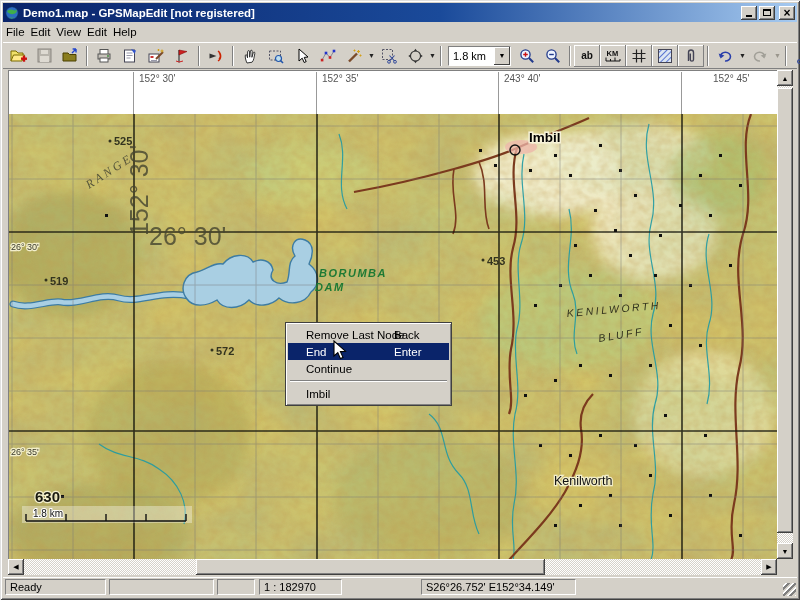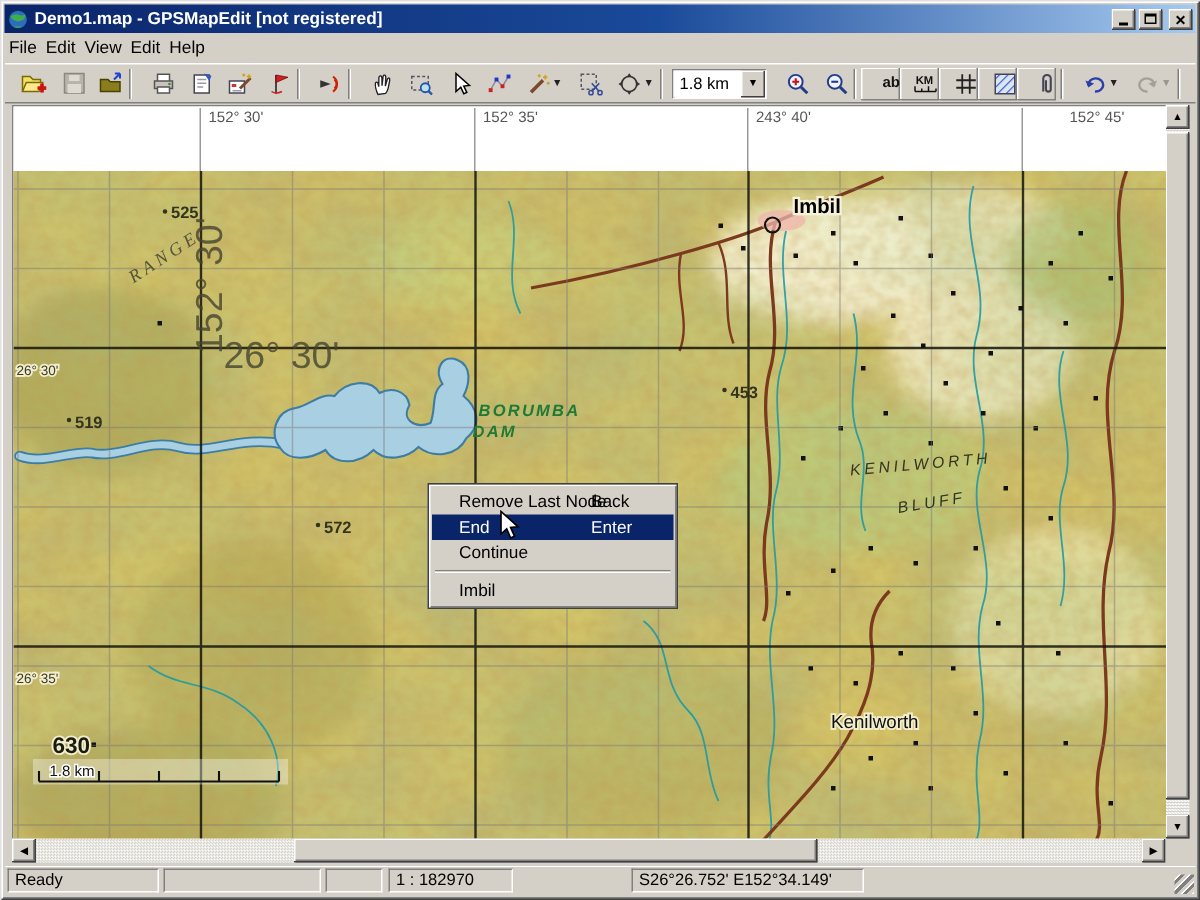--- a/index.html
+++ b/index.html
@@ -22,21 +22,21 @@
   .min-glyph{width:6px;height:2px;background:#000;margin-top:7px;}
   .max-glyph{width:8px;height:7px;border:1px solid #000;border-top-width:2px;}
   
   .menubar{position:absolute;left:3px;top:23px;right:3px;height:18px;
     display:flex;align-items:center;font-size:11.5px;color:#000;}
   .menu-item{padding:2px 3px;}
   
   .toolbar{position:absolute;left:3px;top:42px;right:3px;height:27px;
     display:flex;align-items:center;padding-left:2px;
     box-shadow:inset 0 1px 0 #fff, inset 0 -1px 0 #808080;}
-  .tbtn{width:26px;height:22px;display:flex;align-items:center;justify-content:flex-end;flex:none;}
+  .tbtn{width:26px;height:22px;display:flex;align-items:center;justify-content:center;flex:none;}
   .tbtn.bordered{box-shadow:inset -1px -1px 0 #808080, inset 1px 1px 0 #fff;}
   .tsep{width:2px;height:20px;border-left:1px solid #808080;border-right:1px solid #fff;
     margin:0 3px;flex:none;}
   .drop{width:9px;height:22px;display:flex;align-items:center;justify-content:center;
     font-size:7px;color:#222;flex:none;}
   .drop.dis{color:#9a968c;}
   .combo{display:flex;width:63px;height:20px;background:#fff;margin:0 3px;flex:none;
     border:1px solid;border-color:#808080 #fff #fff #808080;
     box-shadow:inset 1px 1px 0 #404040;}
   .combo-text{flex:1;font-size:11px;padding:3px 0 0 4px;color:#000;background:#fff;}

